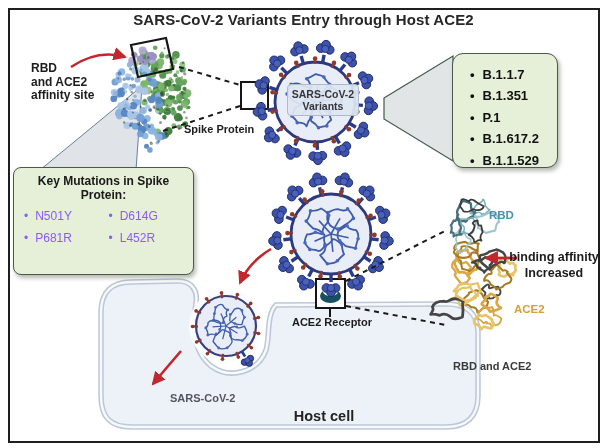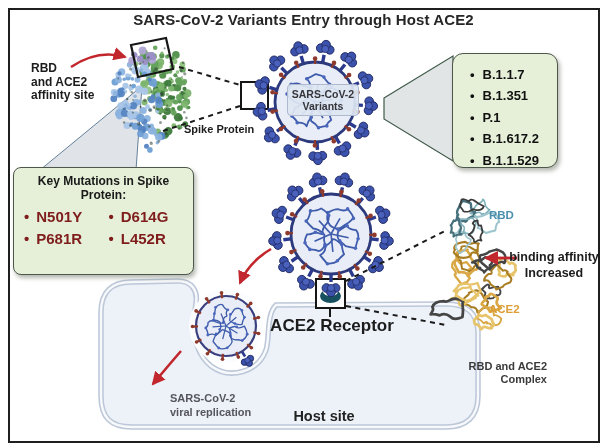--- a/index.html
+++ b/index.html
@@ -16,29 +16,29 @@
      text-align:center;font-weight:700;font-size:10.5px;line-height:12.5px;color:#35353a;}
   .greenbox{position:absolute;background:#e6efd8;border:1.5px solid #4d574b;box-shadow:2px 3px 4px rgba(90,100,80,.45);}
   #variantsBox{left:452px;top:53px;width:104px;height:113px;border-radius:11px;padding:0;}
   #variantsBox ul{list-style:none;margin:10px 0 0 0;padding:0 0 0 17px;}
   #variantsBox li{font-size:13px;font-weight:700;color:#111;line-height:21.4px;}
   #variantsBox li::before{content:"•";margin-right:8px;}
   #mutBox{left:13px;top:167px;width:179px;height:106px;border-radius:8px;}
   #mutTitle{margin:7px auto 4px auto;width:160px;text-align:center;font-size:12px;font-weight:700;color:#191919;line-height:13.5px;}
   #mutCols{display:flex;margin-left:10px;}
   .mutcol{width:86px;}
-  .mutcol div{font-size:15px;font-weight:700;color:#7f1d1d;line-height:21.5px;}
+  .mutcol div{font-size:12px;font-weight:400;color:#8b5cf6;line-height:21.5px;}
   .mutcol div::before{content:"•";margin-right:7px;}
-  #ace2RecLbl{left:266px;top:316px;width:132px;text-align:center;font-size:17px;}
+  #ace2RecLbl{left:266px;top:316px;width:132px;text-align:center;font-size:11px;}
   #hostCell{left:264px;top:408px;width:120px;text-align:center;font-size:14.5px;color:#222;}
   #replic{left:170px;top:392px;font-size:11px;line-height:13.5px;color:#55555e;}
   #rbdLbl{left:489px;top:209px;font-size:11.5px;color:#4b8fae;}
-  #ace2Lbl{left:489px;top:303px;font-size:11.5px;color:#dc9e35;}
+  #ace2Lbl{left:514px;top:303px;font-size:11.5px;color:#dc9e35;}
   #affin{left:504px;top:250px;width:100px;text-align:center;font-size:12.5px;line-height:15.5px;color:#1b1b1b;}
-  #complexCap{left:453px;top:360px;width:94px;text-align:right;font-size:11px;line-height:13px;color:#3a3a3a;}
+  #complexCap{left:453px;top:360px;width:94px;text-align:left;font-size:11px;line-height:13px;color:#3a3a3a;}
 </style>
 </head>
 <body>
 
 <div id="fig">
 
   <svg id="scene" width="607" height="448" viewBox="0 0 607 448">
     <defs>
       <marker id="arr" viewBox="0 0 10 10" refX="8.5" refY="5" markerWidth="5.2" markerHeight="5.2" orient="auto">
         <path d="M0,0 L10,5 L0,10 z" fill="#c1272d"></path>
@@ -756,33 +756,31 @@
         <div>P681R</div>
       </div>
       <div class="mutcol">
         <div>D614G</div>
         <div>L452R</div>
       </div>
     </div>
   </div>
 
   <div id="ace2RecLbl" class="lbl">ACE2 Receptor</div>
-  <div id="hostCell" class="lbl">Host site</div>
+  <div id="hostCell" class="lbl">Host cell</div>
 
   <div id="replic" class="lbl">
     <div>SARS-CoV-2</div>
-    <div>viral replication</div>
   </div>
 
   <div id="rbdLbl" class="lbl">RBD</div>
   <div id="ace2Lbl" class="lbl">ACE2</div>
 
   <div id="affin" class="lbl">
     <div>binding affinity</div>
     <div>Increased</div>
   </div>
 
   <div id="complexCap" class="lbl">
     <div>RBD and ACE2</div>
-    <div>Complex</div>
   </div>
 
 </div>
 
 </body></html>

